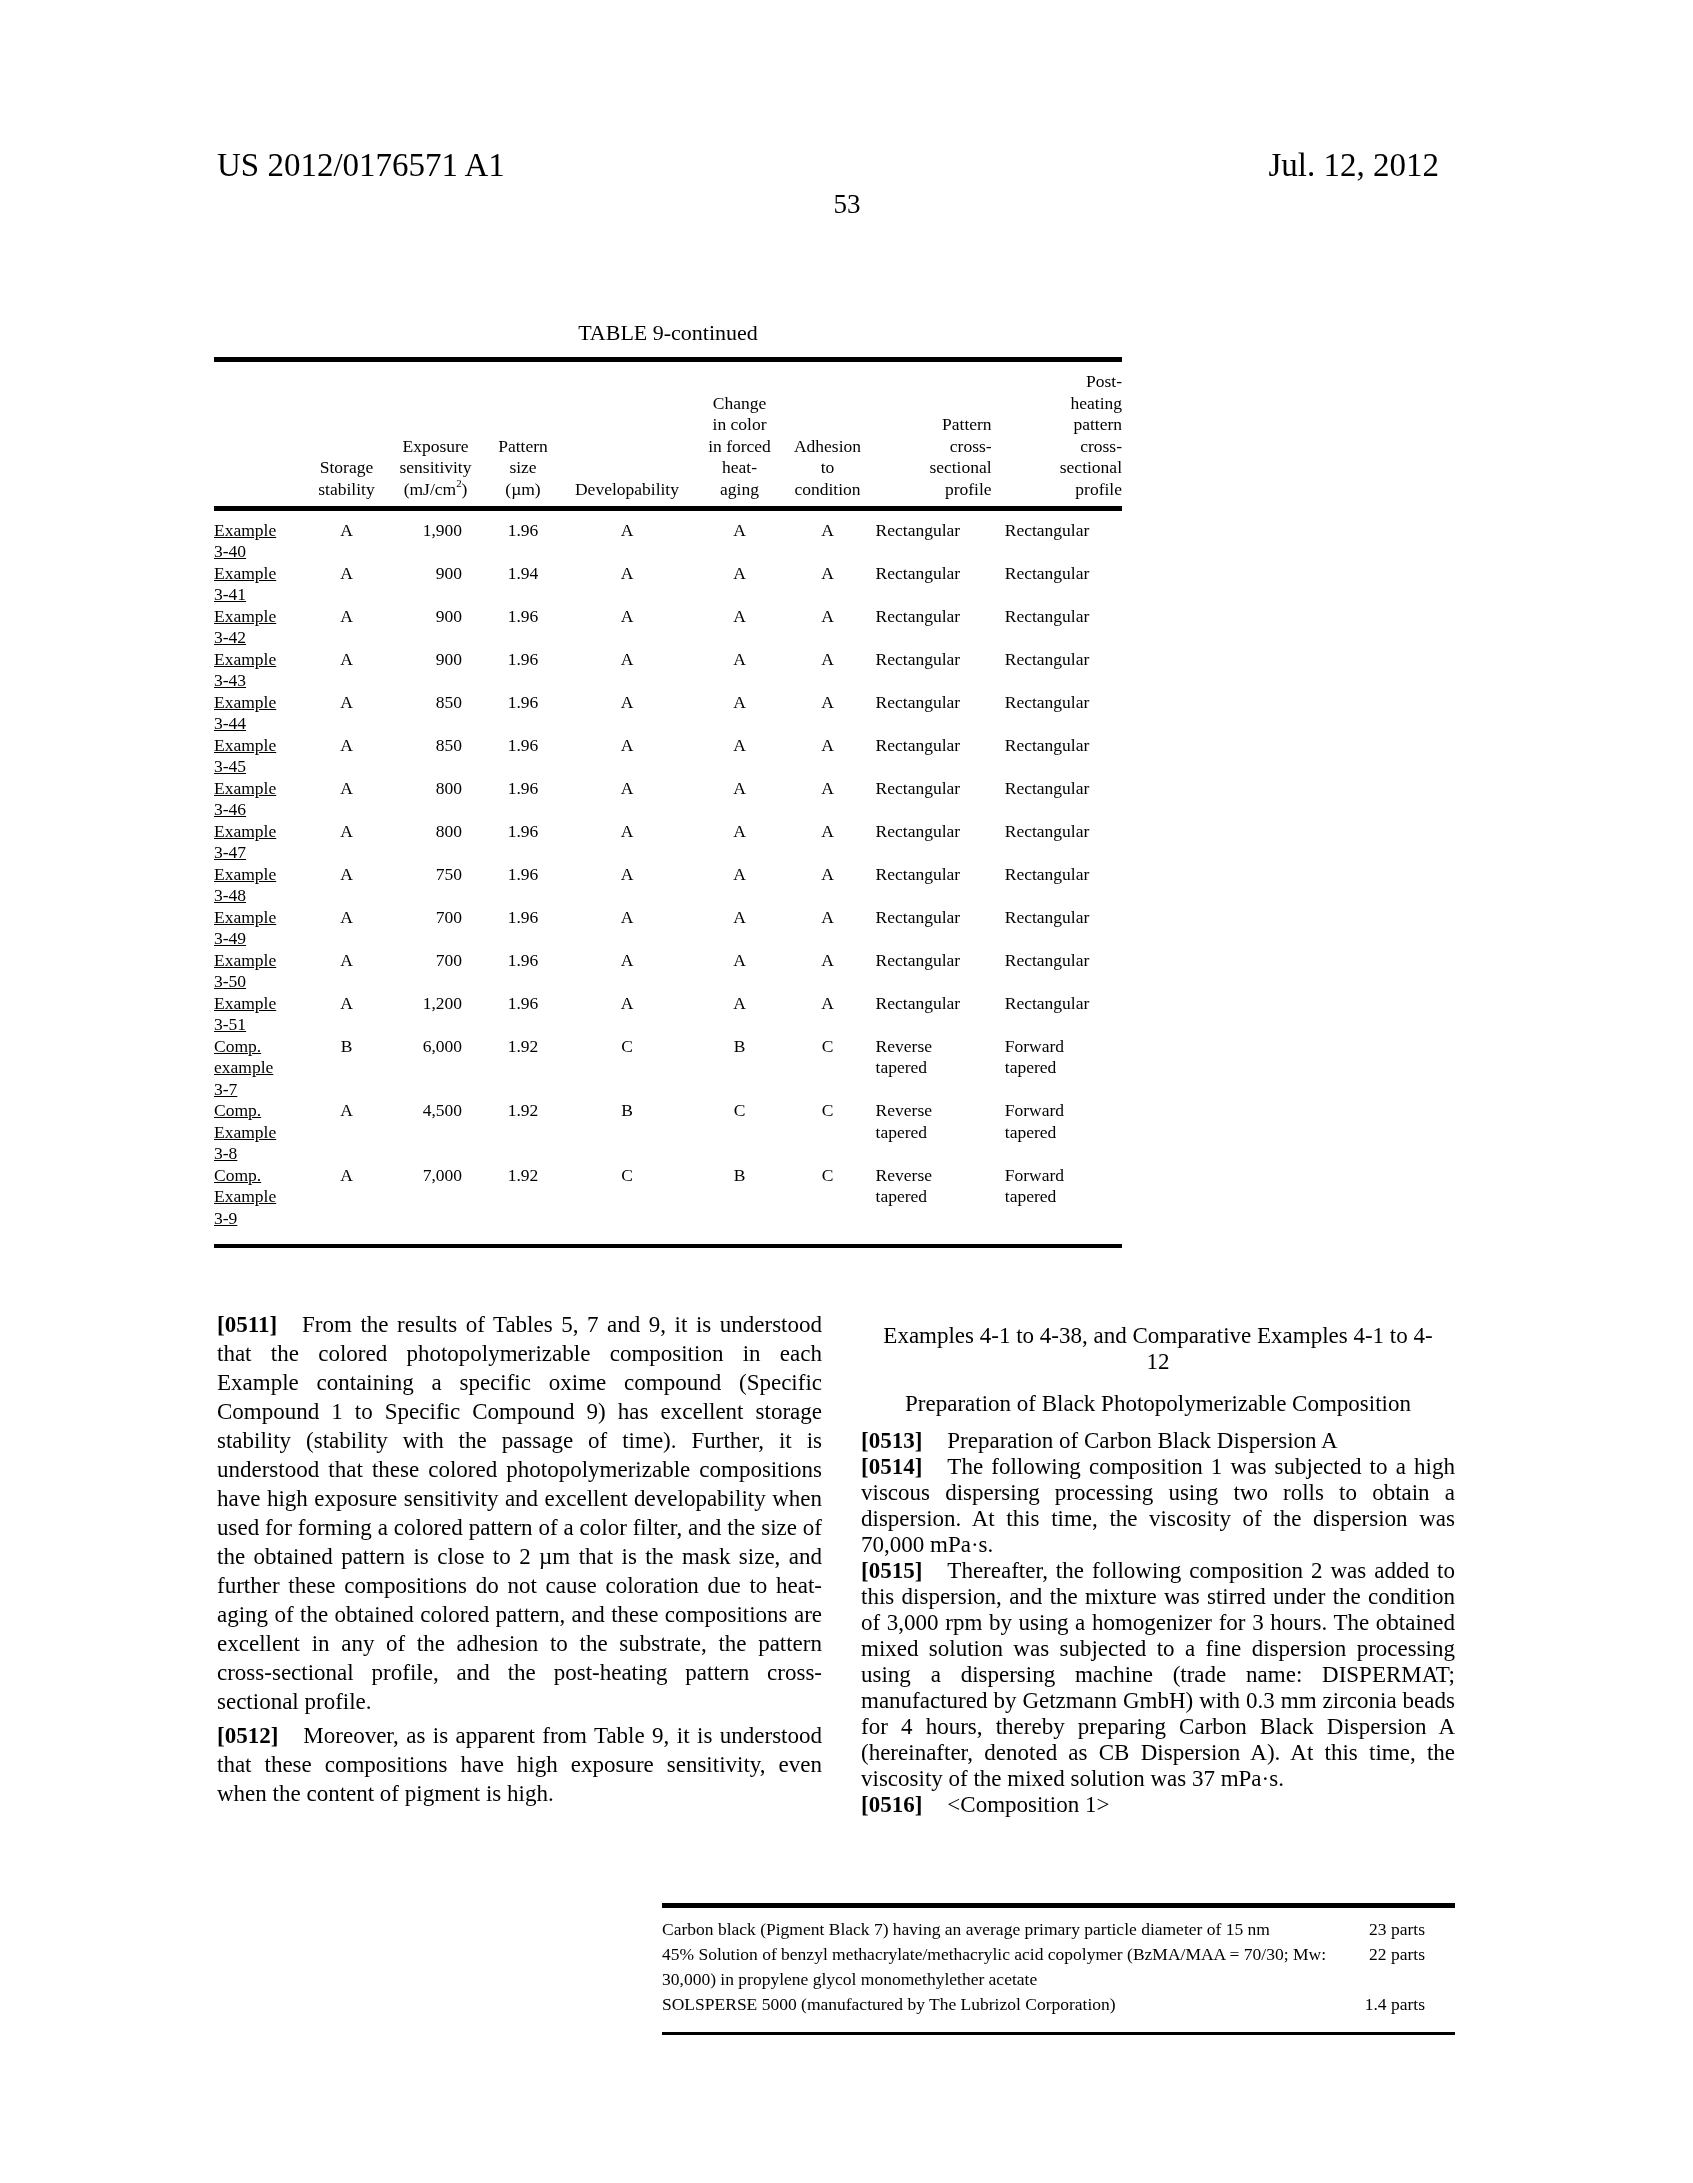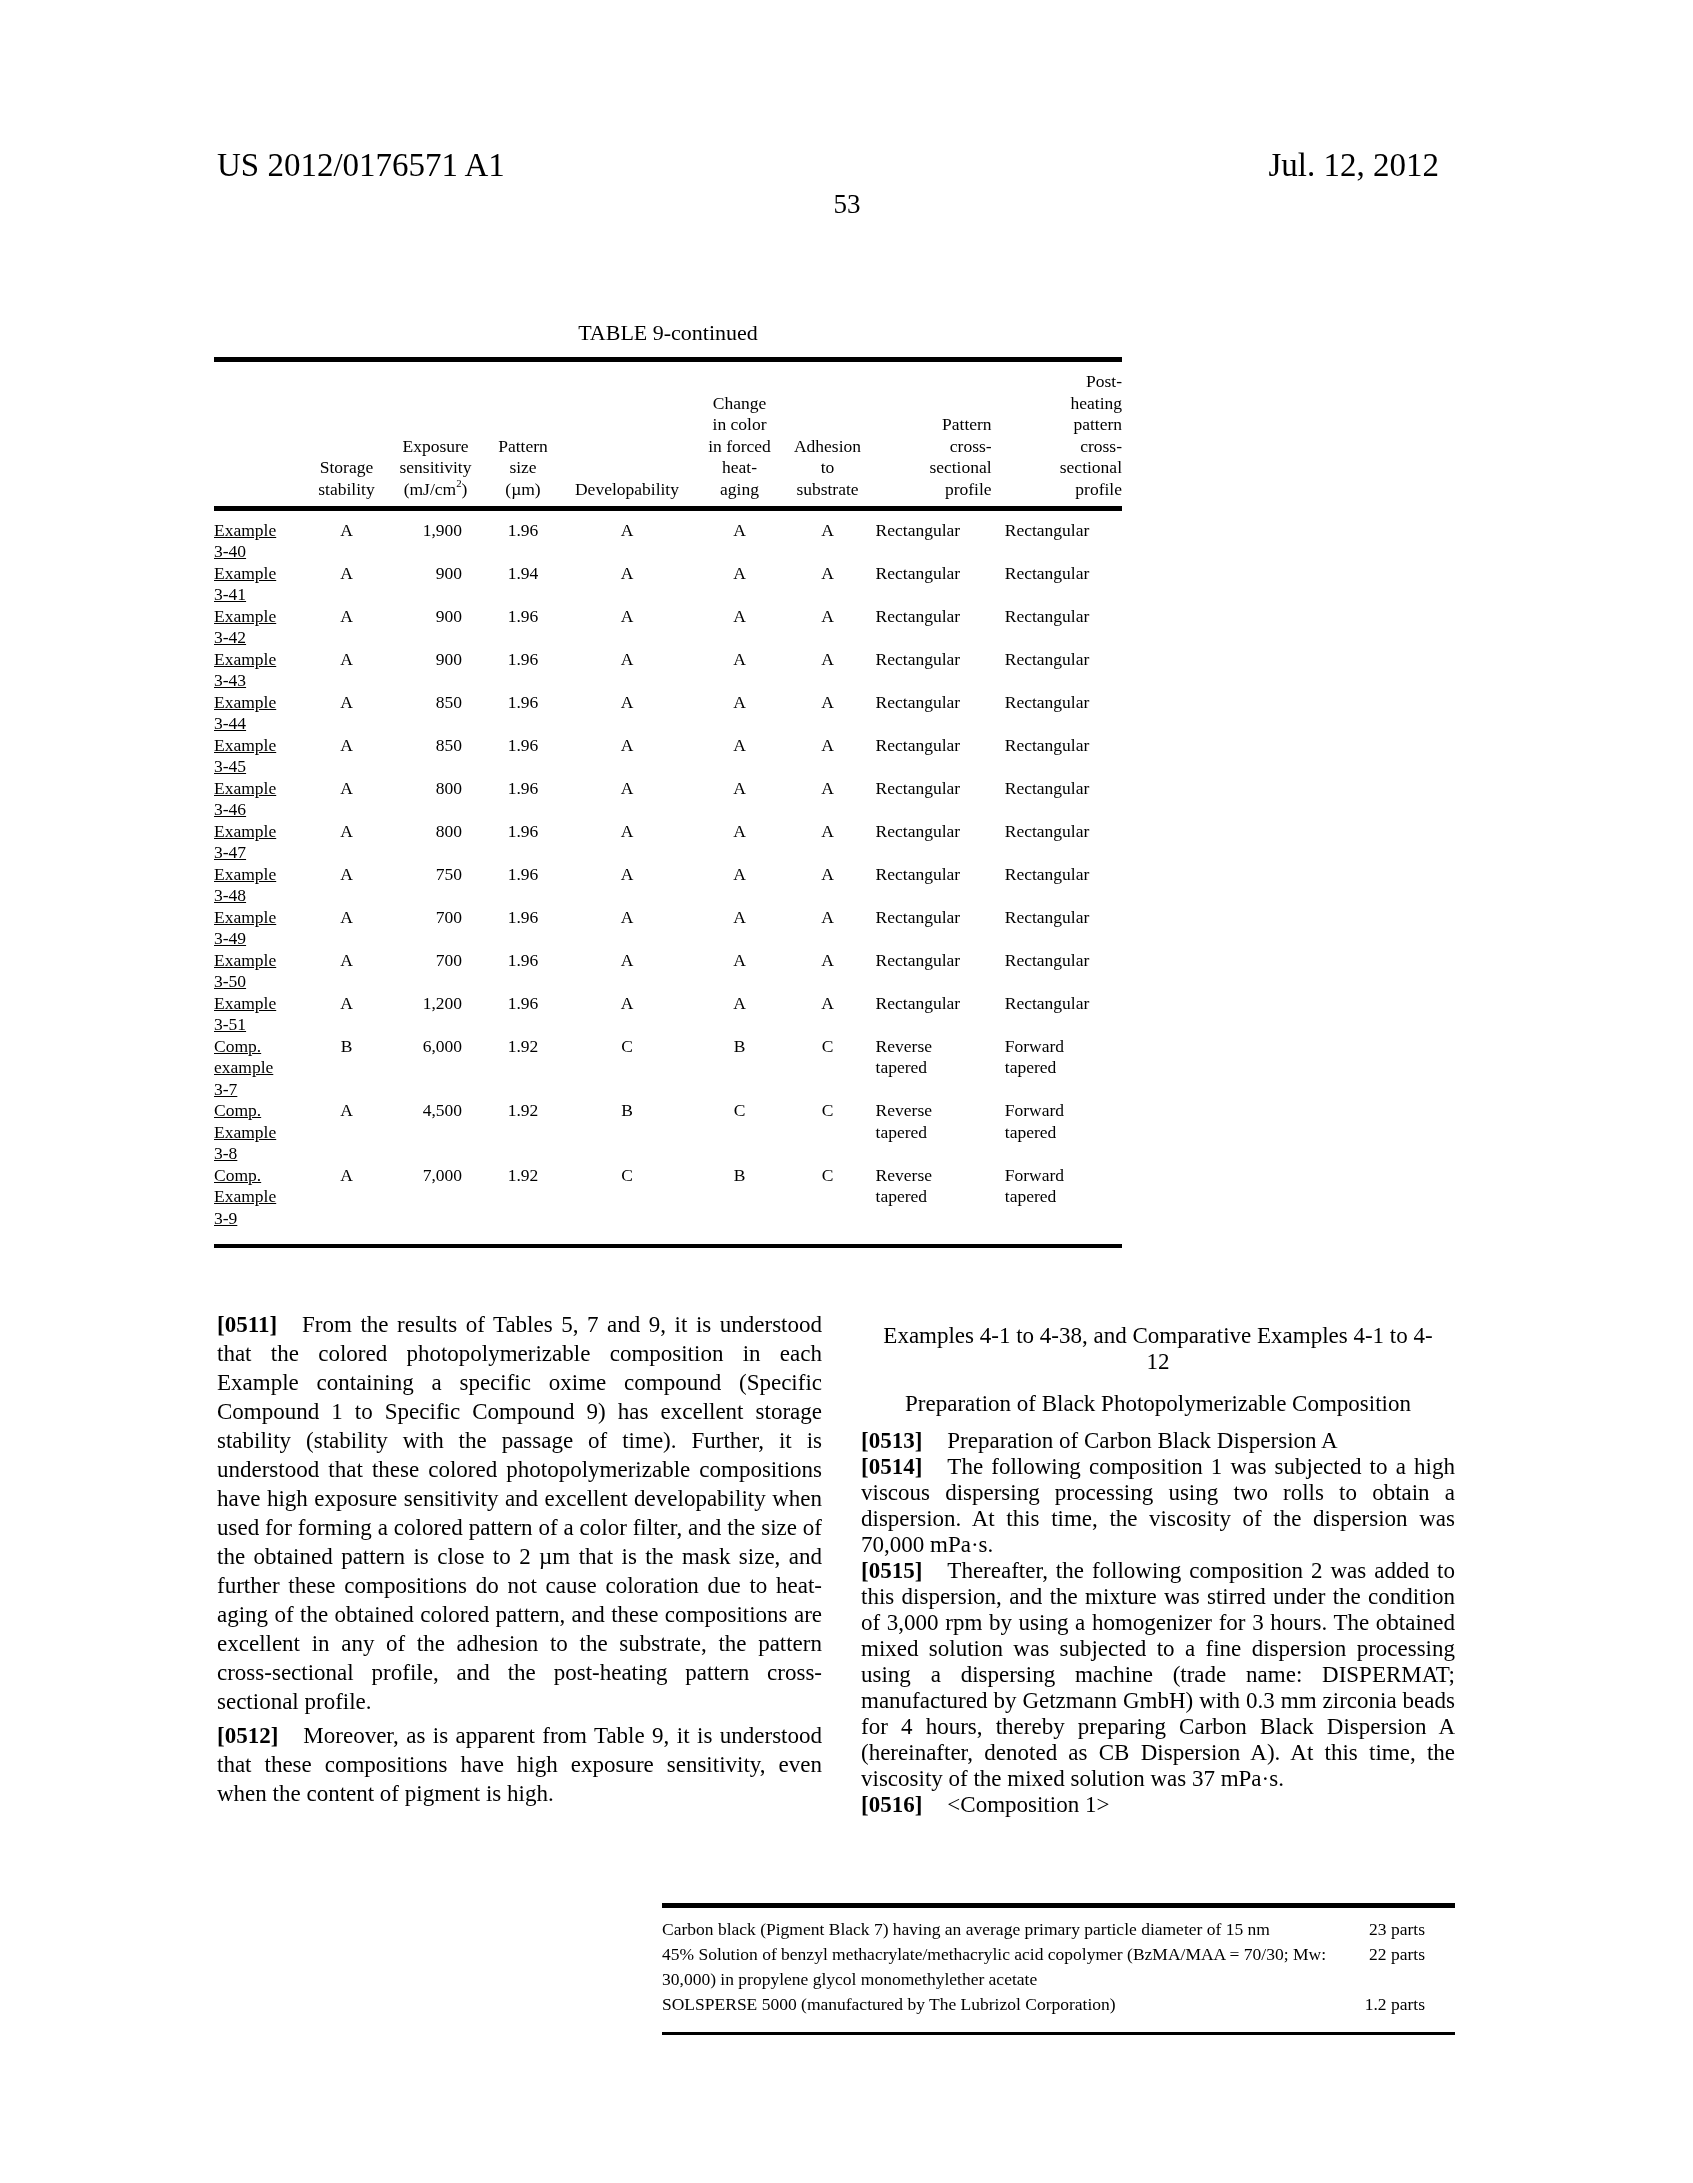--- a/index.html
+++ b/index.html
@@ -80,21 +80,21 @@
 size
 (µm)</th>
       <th class="c-dev multiline">Developability</th>
       <th class="c-cc multiline">Change
 in color
 in forced
 heat-
 aging</th>
       <th class="c-ad multiline">Adhesion
 to
-substrate</th>
+condition</th>
       <th class="c-pp multiline">Pattern
 cross-
 sectional
 profile</th>
       <th class="c-php multiline">Post-
 heating
 pattern
 cross-
 sectional
 profile</th>
@@ -324,17 +324,17 @@
     <tr class="first">
       <td class="desc">Carbon black (Pigment Black 7) having an average primary particle diameter of 15 nm</td>
       <td class="amt">23 parts</td>
     </tr>
     <tr>
       <td class="desc">45% Solution of benzyl methacrylate/methacrylic acid copolymer (BzMA/MAA = 70/30; Mw: 30,000) in propylene glycol monomethylether acetate</td>
       <td class="amt">22 parts</td>
     </tr>
     <tr class="last">
       <td class="desc">SOLSPERSE 5000 (manufactured by The Lubrizol Corporation)</td>
-      <td class="amt">1.2 parts</td>
+      <td class="amt">1.4 parts</td>
     </tr>
   </tbody>
 </table>
 
 
 </body></html>

